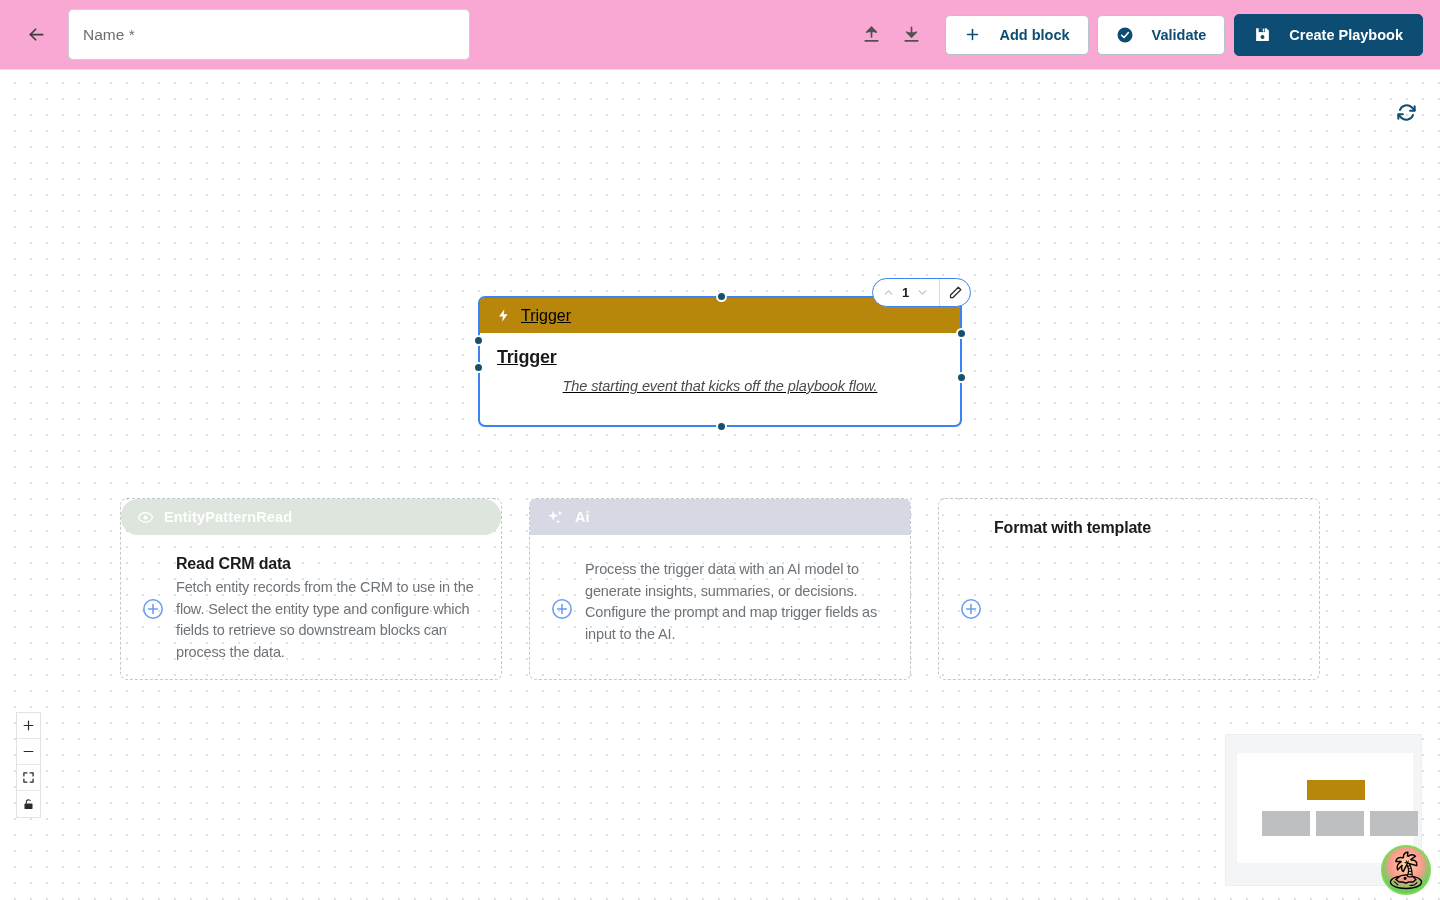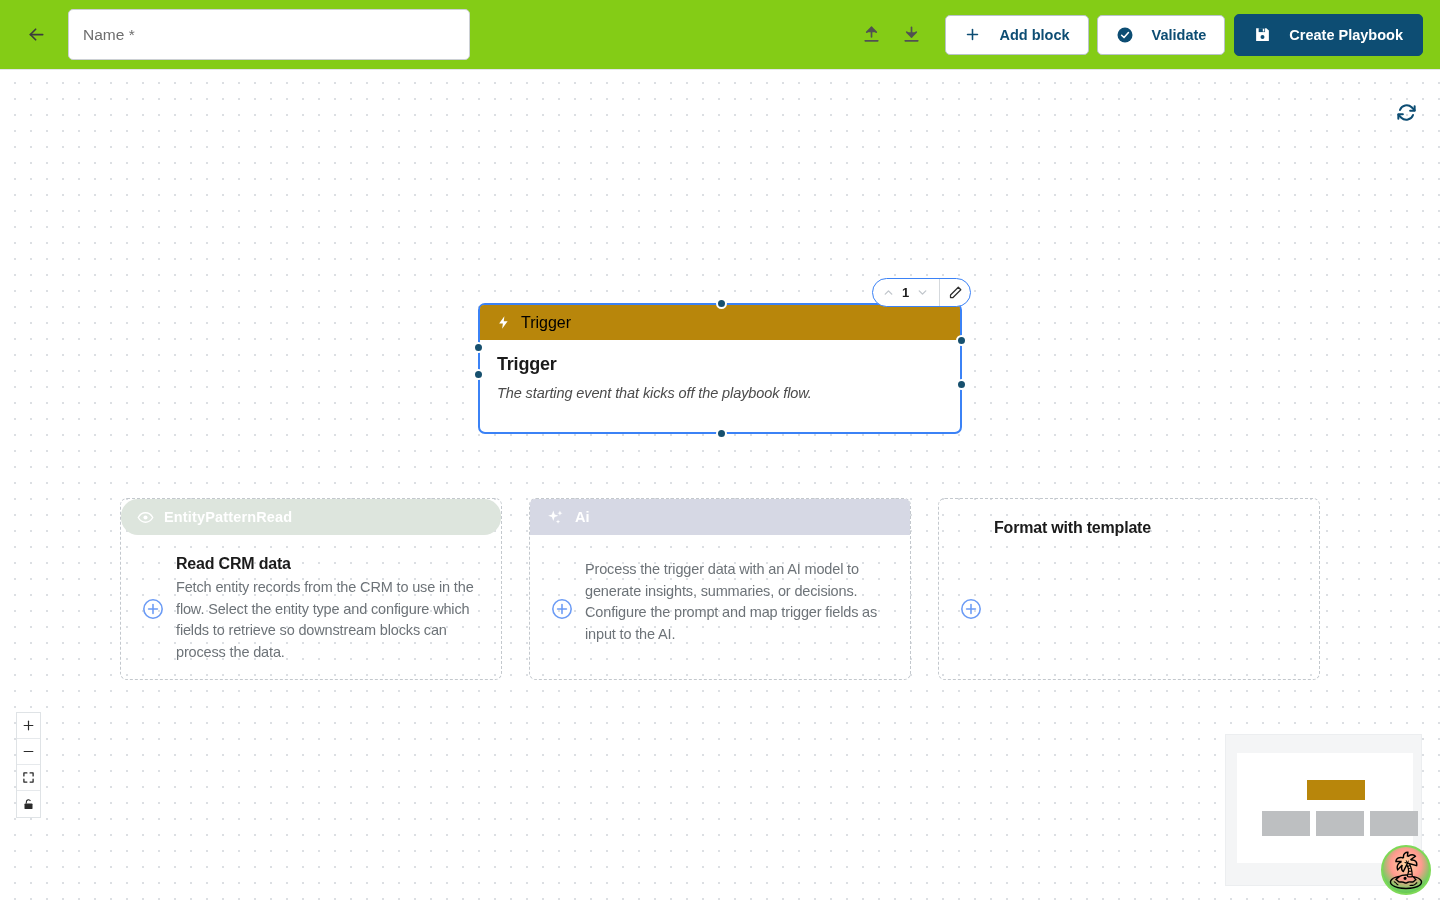--- a/index.html
+++ b/index.html
@@ -6,21 +6,21 @@
   html, body {
     width: 1440px; height: 900px;
     font-family: "Liberation Sans", sans-serif;
     background: #ffffff; overflow: hidden;
   }
 
   
   .topbar {
     position: absolute; top: 0; left: 0;
     width: 1440px; height: 70px;
-    background: #84cc16;
+    background: #f9a8d4;
     border-bottom: 1px solid #e2e5e8;
     display: flex; align-items: center;
     z-index: 40;
   }
   .back-btn {
     width: 44px; height: 44px; margin-left: 14px;
     display: flex; align-items: center; justify-content: center;
     border: none; background: transparent; cursor: pointer;
     color: #3c3c3c;
   }
@@ -77,40 +77,41 @@
   .refresh-btn {
     position: absolute; top: 26px; left: 1390px;
     width: 32px; height: 32px;
     display: flex; align-items: center; justify-content: center;
     border: none; background: transparent; cursor: pointer;
     color: #0d4d73;
   }
 
   
   .node {
-    position: absolute; left: 478px; top: 233px;
+    position: absolute; left: 478px; top: 226px;
     width: 484px; height: 131px;
     background: #ffffff;
     border: 2px solid #3b82f6;
     border-radius: 7px;
+    text-decoration: underline;
   }
   .node-header {
     height: 35px; background: #b8860b;
     border-radius: 4px 4px 0 0;
     display: flex; align-items: center; gap: 10px;
     padding-left: 16px;
   }
   .node-body { padding: 14px 17px 0 17px; }
   .node-title {
     font-size: 18px; font-weight: bold; color: #1b1b1b;
     letter-spacing: -.2px;
   }
   .node-desc {
     margin-top: 10px; font-size: 14.5px; font-style: italic;
-    color: #4b4b4b; letter-spacing: -.1px;
+    color: #4b4b4b; letter-spacing: -.1px; text-align: center;
   }
 
   .handle {
     position: absolute; width: 11px; height: 11px;
     border-radius: 50%; background: #17506e;
     border: 2px solid #ffffff;
   }
   .h-top    { left: 236px; top: -7px; }
   .h-bottom { left: 236px; bottom: -7px; }
   .h-left-a { left: -7px; top: 37px; }

